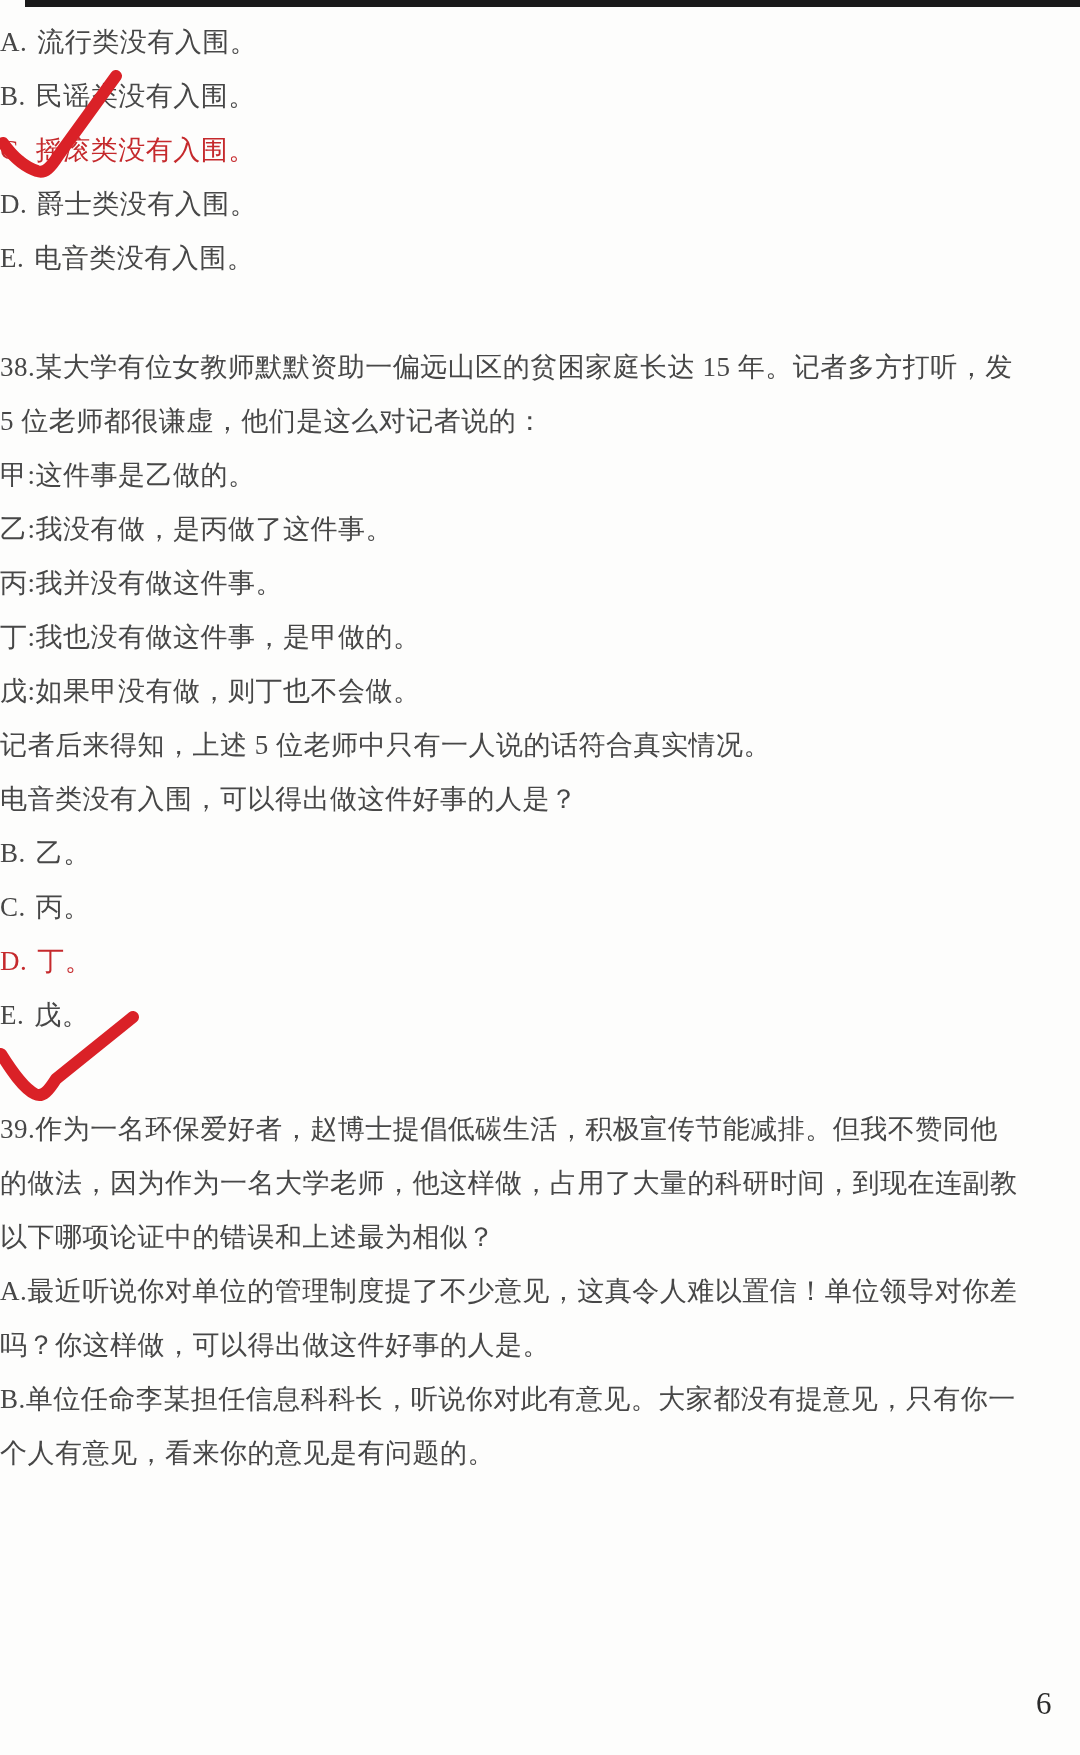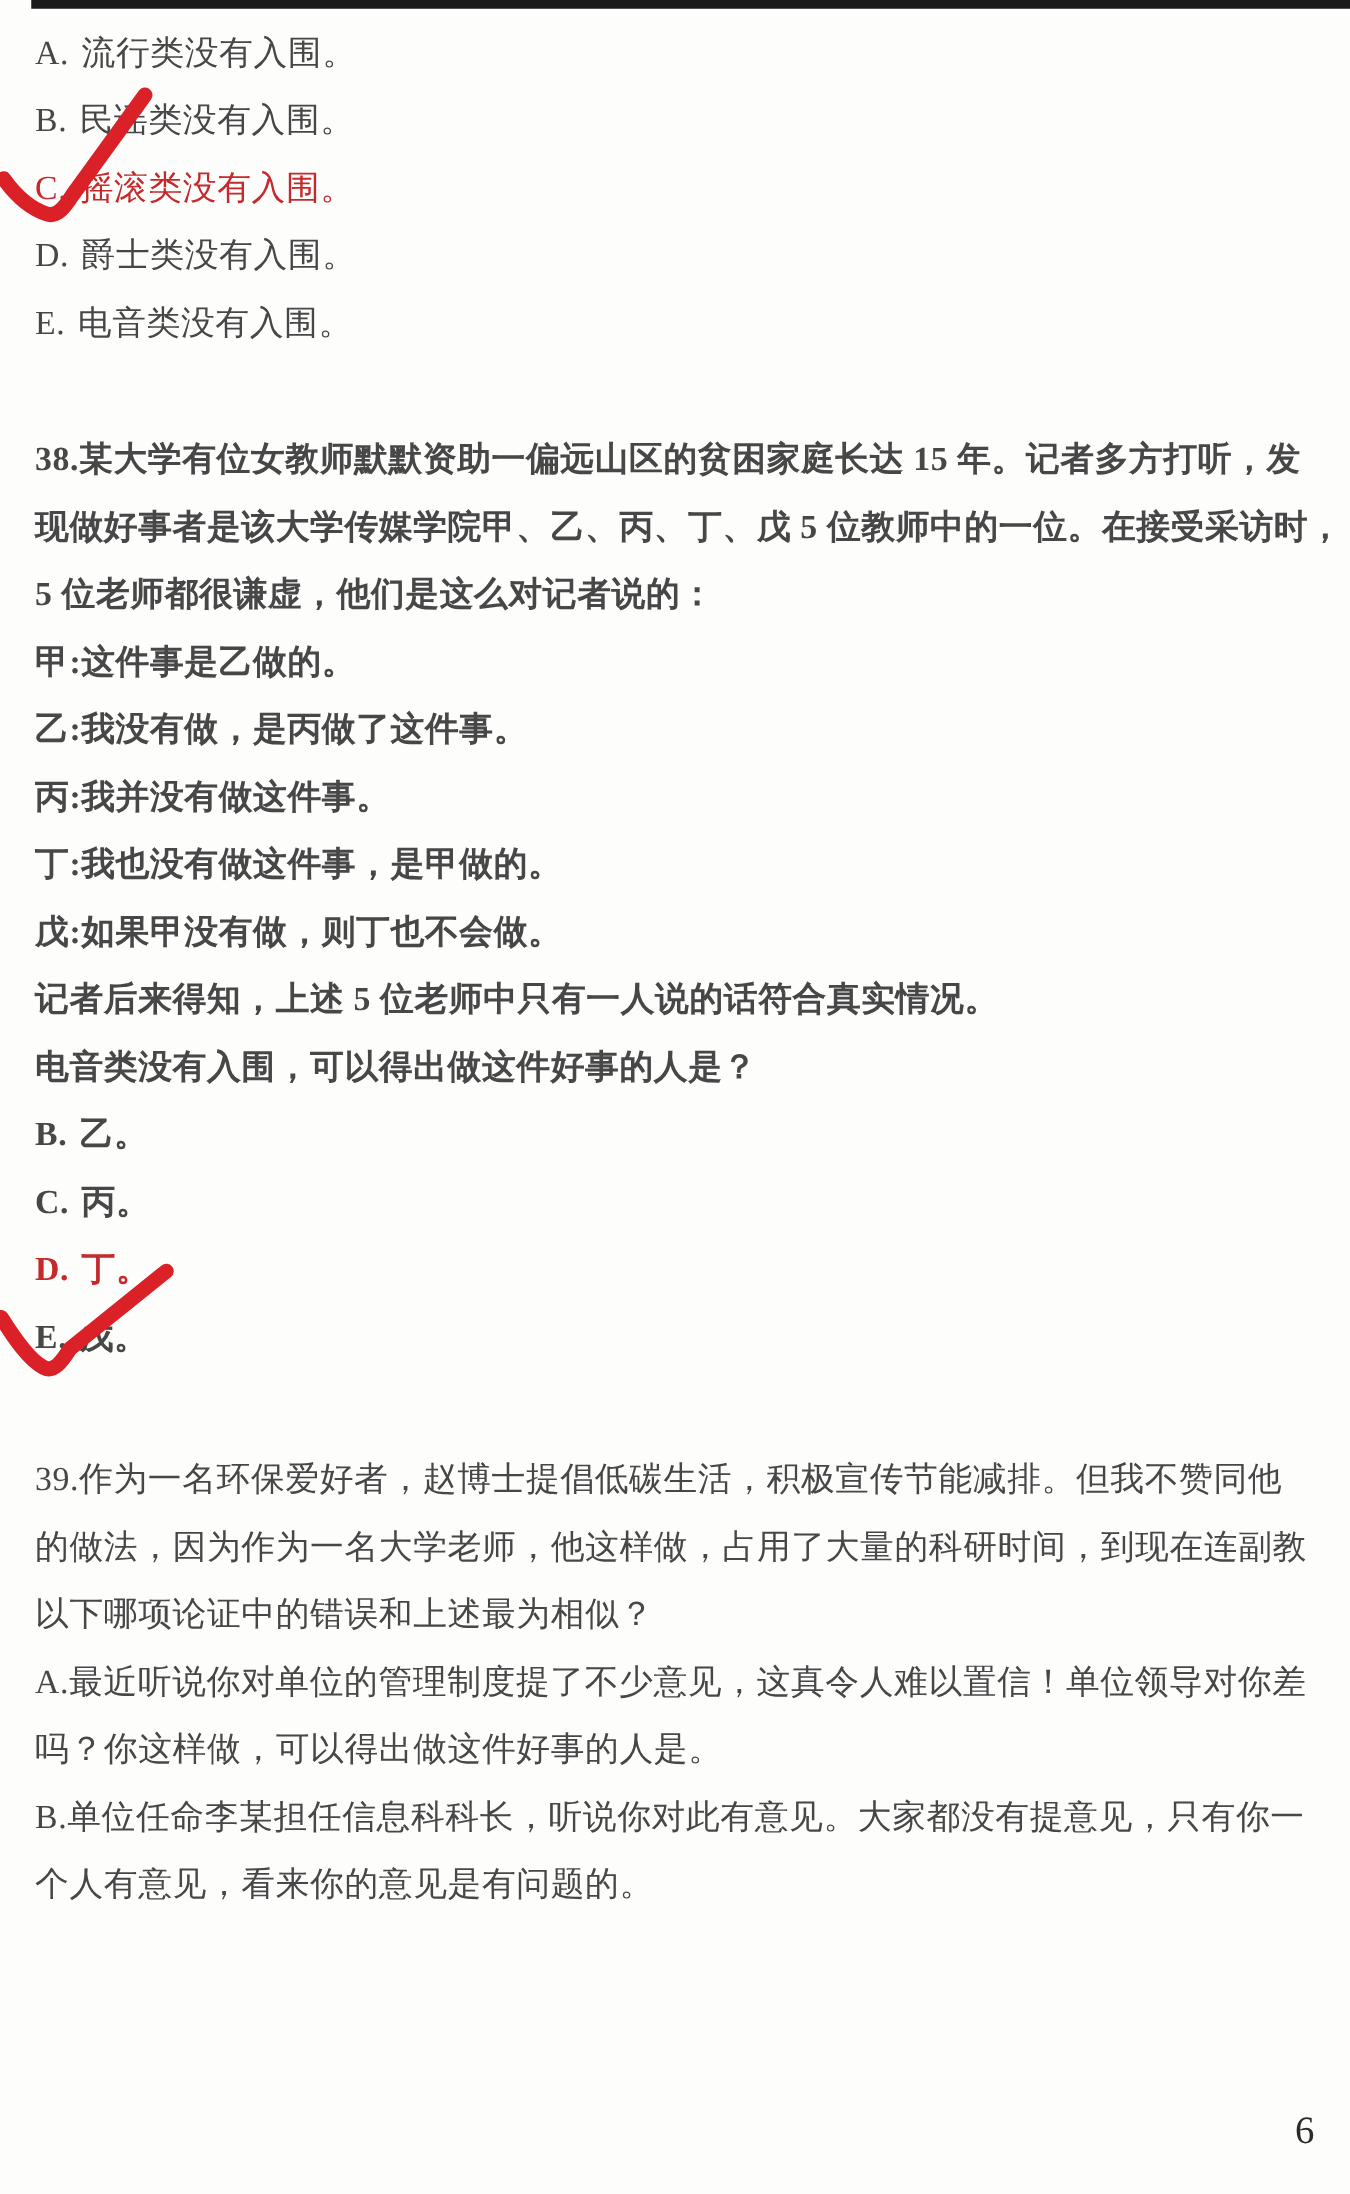--- a/index.html
+++ b/index.html
@@ -10,30 +10,30 @@
     overflow:hidden;
     font-family:"Liberation Serif","DejaVu Serif",serif;
     color:#474747;
   }
   .scan-bar{
     position:absolute;top:0;left:25px;width:1055px;height:7px;
     background:#1a1a1a;
   }
   .doc{
     position:absolute;top:7px;left:0;width:1080px;
-    padding-left:28px;box-sizing:border-box;
+    box-sizing:border-box;
   }
   .line{
     height:54px;line-height:54px;
     font-size:27px;
     white-space:nowrap;
     letter-spacing:0.5px;
   }
   .sec-q37{margin-top:8px;}
-  .sec-q38{margin-top:55px;font-weight:bold;}
+  .sec-q38{margin-top:55px;}
   .sec-q39{margin-top:60px;}
   .lbl{margin-right:10px;}
   .red{color:#c5292c;}
   .red .lbl{color:#c5292c;}
   .checkmark{position:absolute;pointer-events:none;}
   .check-1{left:0;top:64px;}
   .check-2{left:0;top:1004px;}
   .page-num{
     position:absolute;left:1036px;top:1686px;
     font-size:31px;color:#2b2b2b;
@@ -50,21 +50,20 @@
   <section class="sec-q37">
     <div class="line"><span class="lbl">A.</span><span>流行类没有入围。</span></div>
     <div class="line"><span class="lbl">B.</span><span>民谣类没有入围。</span></div>
     <div class="line red"><span class="lbl">C.</span><span>摇滚类没有入围。</span></div>
     <div class="line"><span class="lbl">D.</span><span>爵士类没有入围。</span></div>
     <div class="line"><span class="lbl">E.</span><span>电音类没有入围。</span></div>
   </section>
 
   <section class="sec-q38">
     <div class="line">38.某大学有位女教师默默资助一偏远山区的贫困家庭长达 15 年。记者多方打听，发</div>
-    <div class="line">现做好事者是该大学传媒学院甲、乙、丙、丁、戊 5 位教师中的一位。在接受采访时，</div>
     <div class="line">5 位老师都很谦虚，他们是这么对记者说的：</div>
     <div class="line">甲:这件事是乙做的。</div>
     <div class="line">乙:我没有做，是丙做了这件事。</div>
     <div class="line">丙:我并没有做这件事。</div>
     <div class="line">丁:我也没有做这件事，是甲做的。</div>
     <div class="line">戊:如果甲没有做，则丁也不会做。</div>
     <div class="line">记者后来得知，上述 5 位老师中只有一人说的话符合真实情况。</div>
     <div class="line">电音类没有入围，可以得出做这件好事的人是？</div>
     <div class="line"><span class="lbl">B.</span><span>乙。</span></div>
     <div class="line"><span class="lbl">C.</span><span>丙。</span></div>

